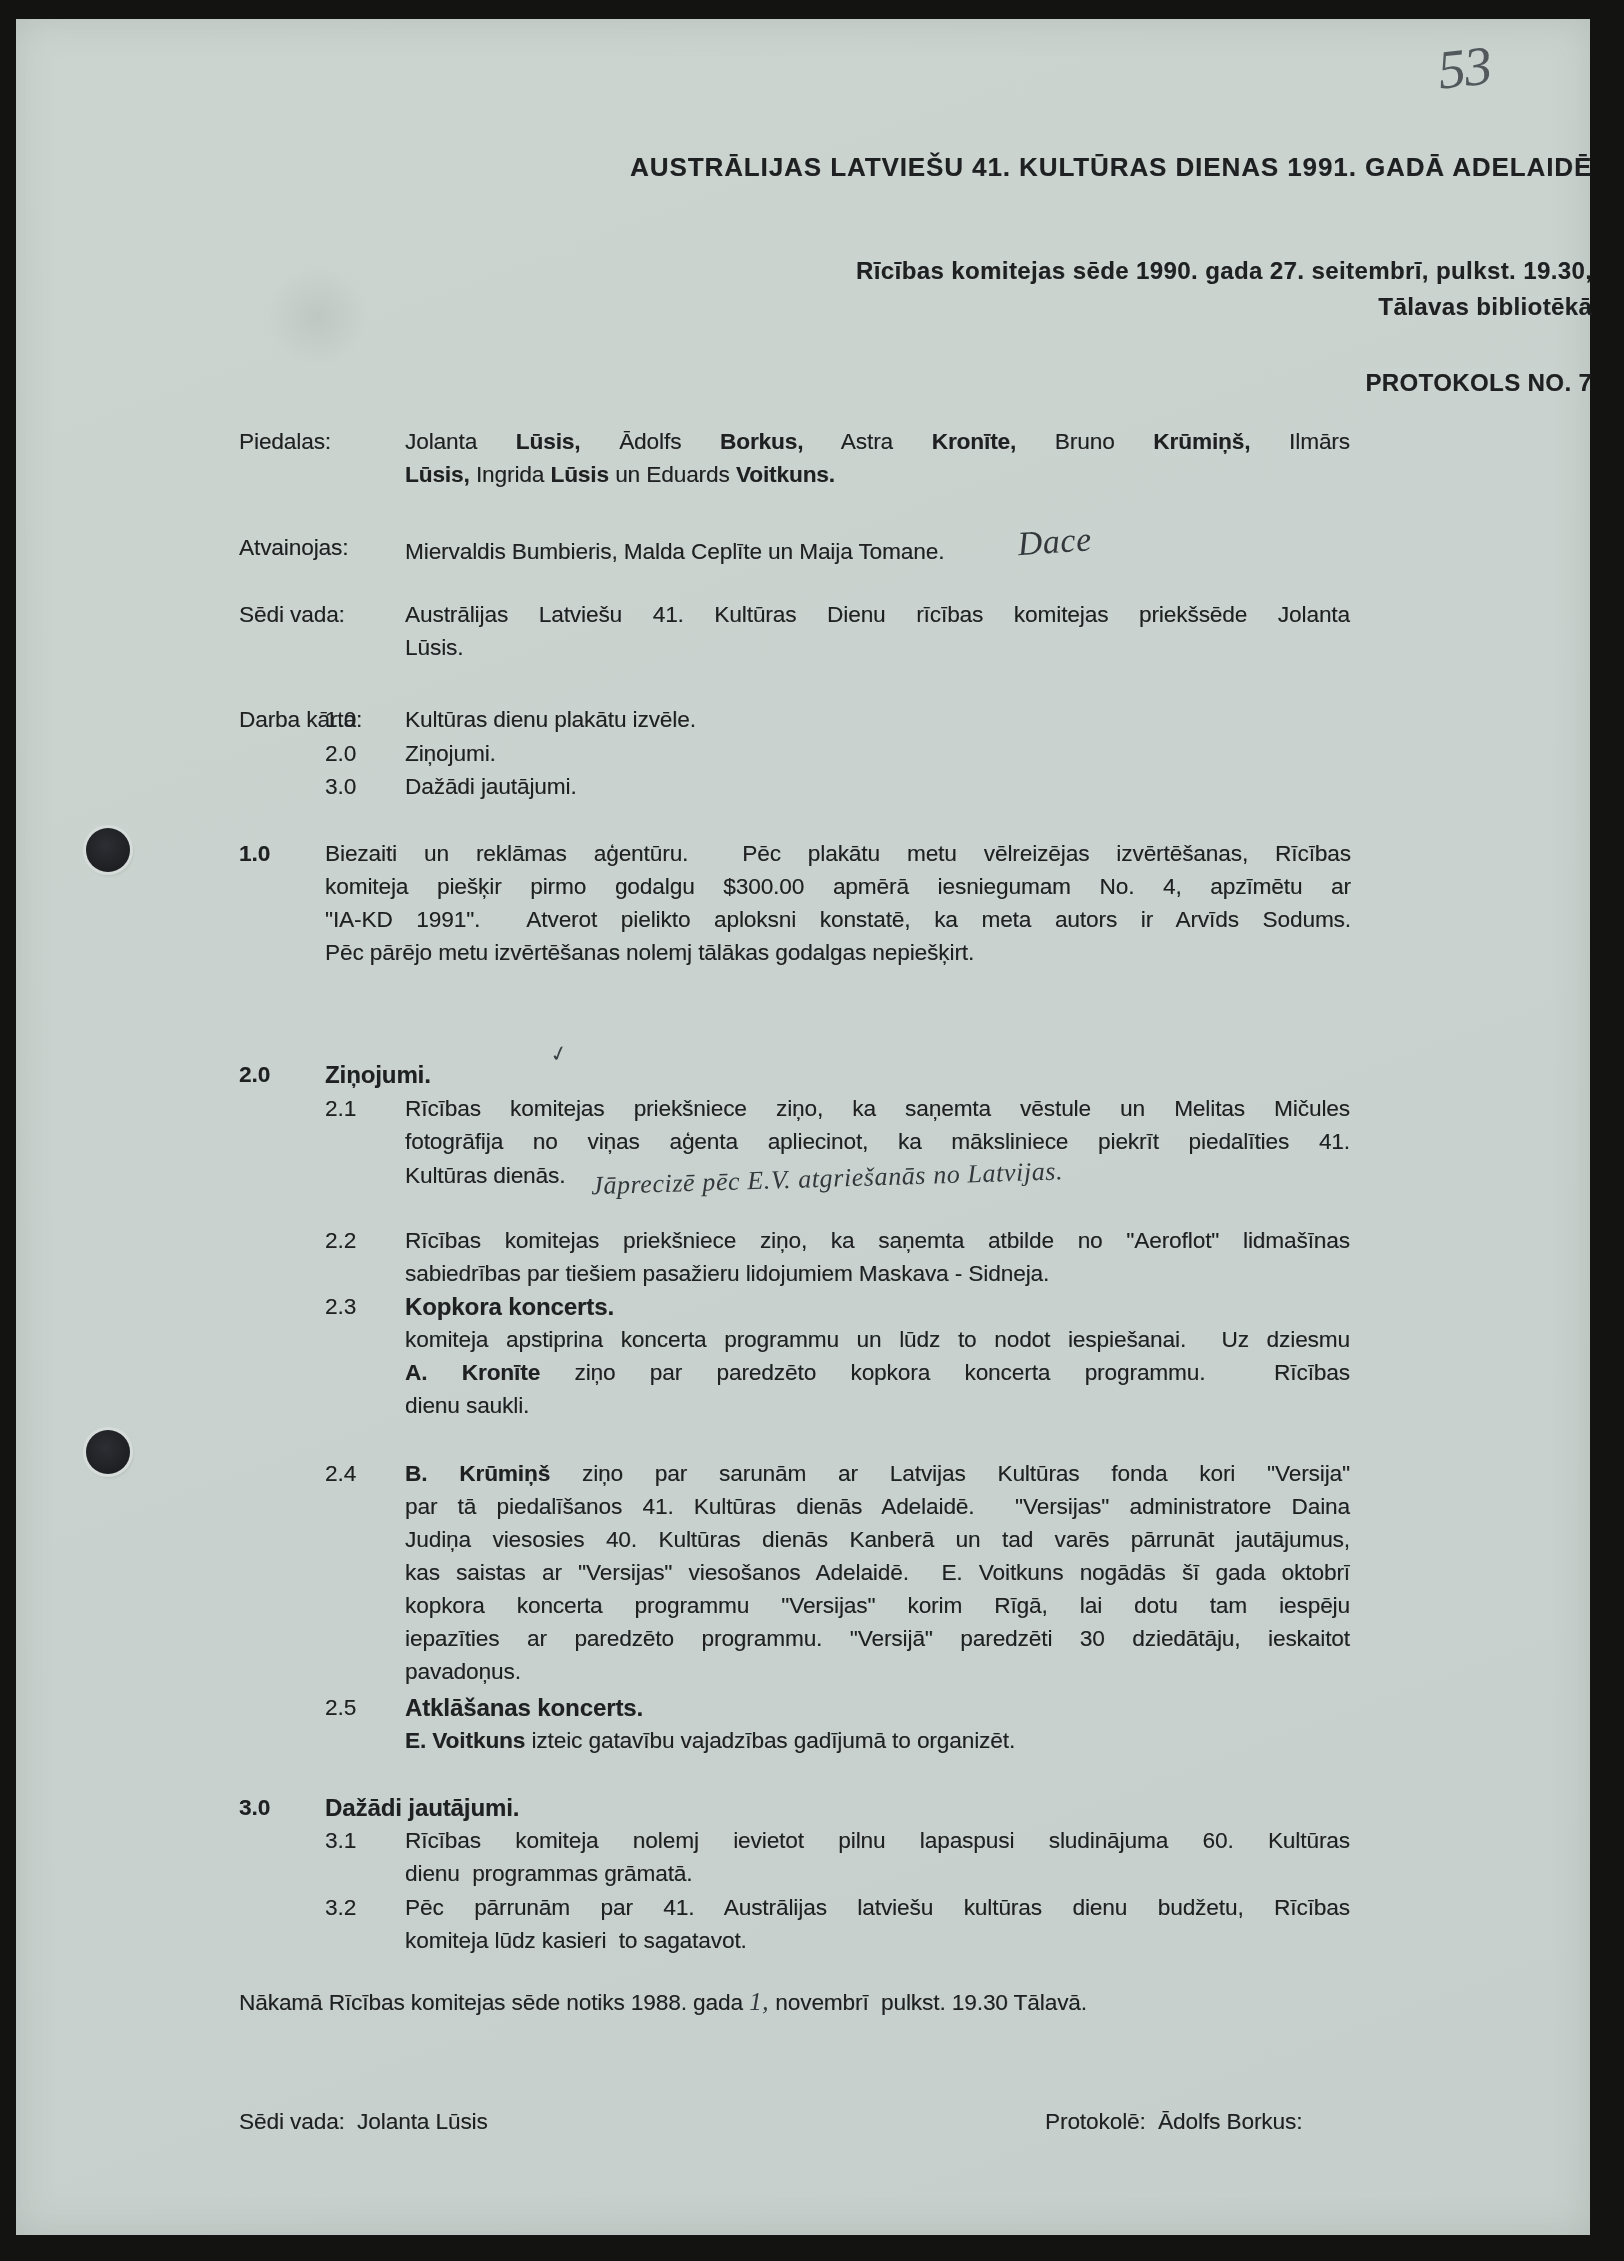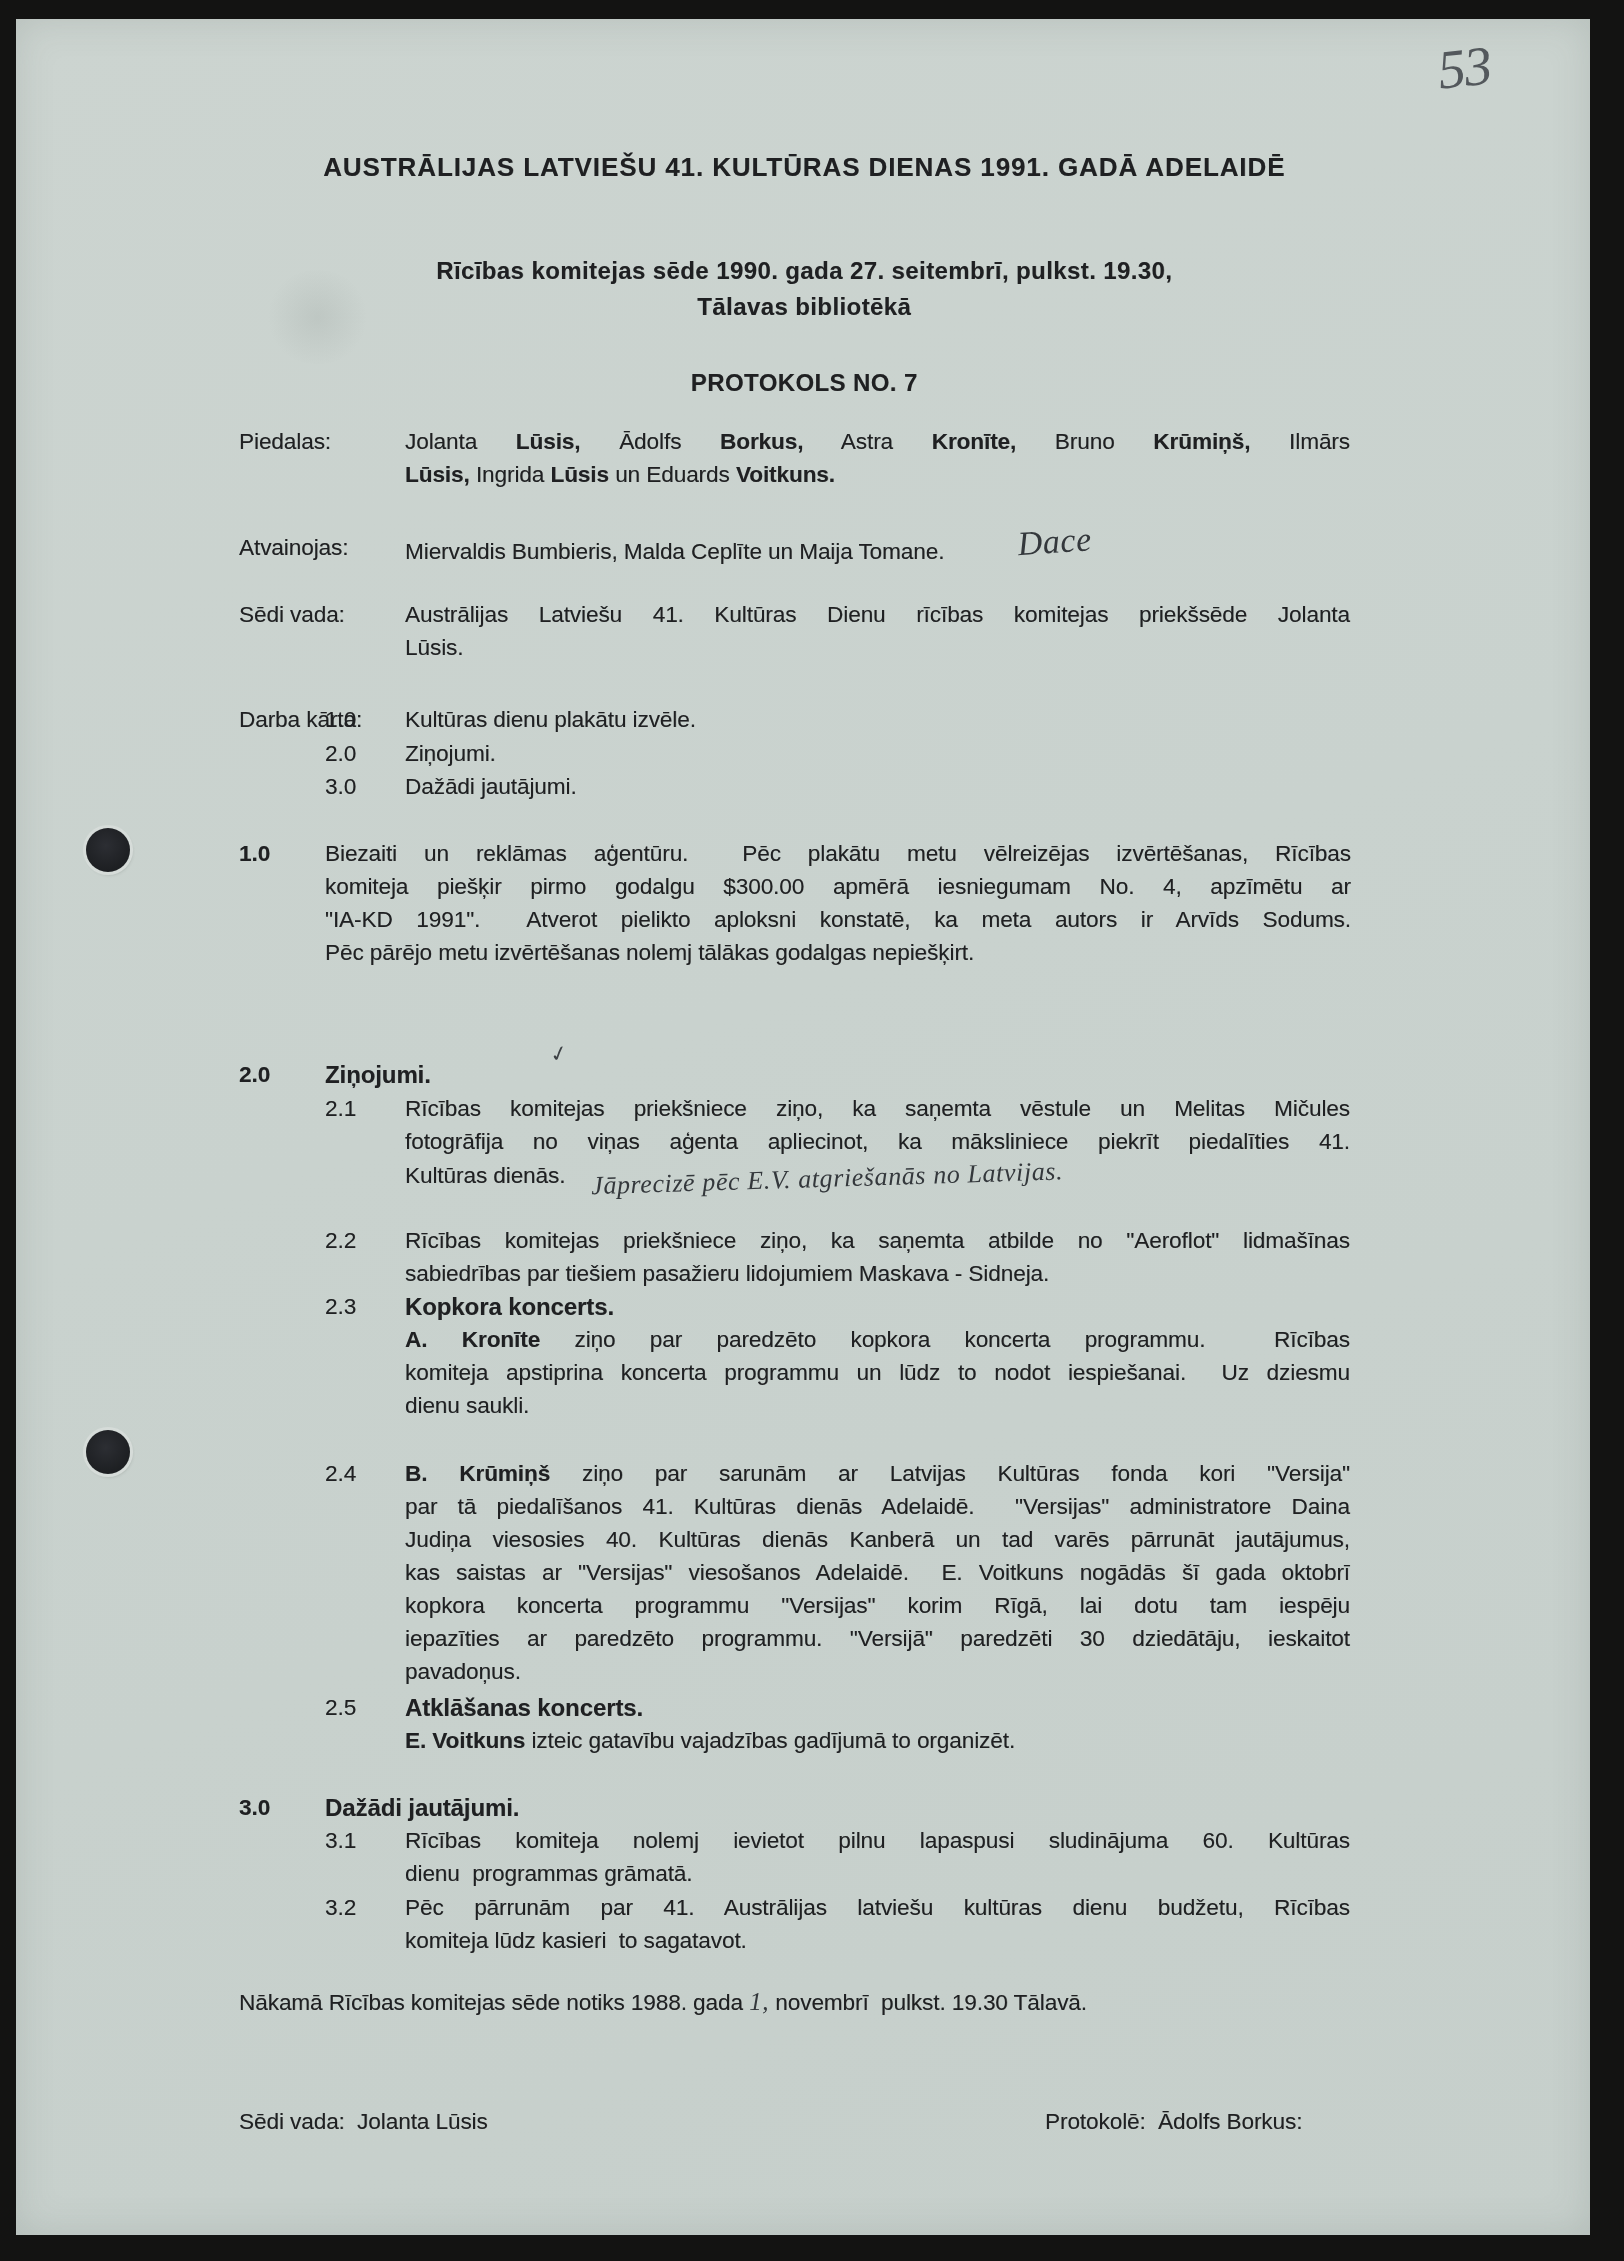--- a/index.html
+++ b/index.html
@@ -4,21 +4,21 @@
 <style>
   html,body{margin:0;padding:0;background:#101010;}
   #screen{position:relative;width:1624px;height:2261px;background:#131312;overflow:hidden;
           font-family:"Liberation Sans",sans-serif;color:#1f2022;}
   #paper{position:absolute;left:16.3px;top:19px;width:1574px;height:2216px;
          background:linear-gradient(160deg,#ccd4d0 0%,#c9d2ce 45%,#c6cfcb 100%);
          box-shadow:inset 0 0 38px rgba(90,100,96,.18);}
   .blk{position:absolute;font-size:22.6px;line-height:33px;letter-spacing:-0.1px;
        text-shadow:0.3px 0.3px 0.4px rgba(32,33,35,.38);}
   .bold{font-weight:700;}
-  .center{left:16.3px;width:1576px;text-align:center;}
+  .center{left:16.3px;width:1576px;text-align:right;}
   .title{font-size:26px;font-weight:700;letter-spacing:0.9px;}
   .subtl{font-size:24px;font-weight:700;letter-spacing:0.4px;}
   .tcol{width:945px;}
   .wcol{width:1026px;}
   .tline{text-align:justify;text-align-last:justify;height:33px;}
   .tline.last{text-align-last:left;}
   .agenda-row .no{display:inline-block;width:80px;}
   .hand{font-family:"Liberation Serif",serif;font-style:italic;color:#34383c;
         text-shadow:none;letter-spacing:0.6px;}
   .hand-note{display:inline-block;font-size:26px;margin-left:26px;
@@ -104,22 +104,22 @@
 
   <div class="blk" style="left:325px;top:1224px">2.2</div>
   <div class="blk tcol" style="left:405px;top:1224px">
       <div class="tline"><span>Rīcības komitejas priekšniece ziņo, ka saņemta atbilde no "Aeroflot" lidmašīnas</span></div>
       <div class="tline last"><span>sabiedrības par tiešiem pasažieru lidojumiem Maskava - Sidneja.</span></div>
     </div>
 
   <div class="blk" style="left:325px;top:1290px">2.3</div>
   <div class="blk bold" style="left:405px;top:1290px;font-size:24px">Kopkora koncerts.</div>
   <div class="blk tcol" style="left:405px;top:1323px">
+      <div class="tline"><span>komiteja apstiprina koncerta programmu un lūdz to nodot iespiešanai.&nbsp; Uz dziesmu</span></div>
       <div class="tline"><span class="bold">A. Kronīte</span><span> ziņo par paredzēto kopkora koncerta programmu.&nbsp; Rīcības</span></div>
-      <div class="tline"><span>komiteja apstiprina koncerta programmu un lūdz to nodot iespiešanai.&nbsp; Uz dziesmu</span></div>
       <div class="tline last"><span>dienu saukli.</span></div>
     </div>
 
   <div class="blk" style="left:325px;top:1457px">2.4</div>
   <div class="blk tcol" style="left:405px;top:1457px">
       <div class="tline"><span class="bold">B. Krūmiņš</span><span> ziņo par sarunām ar Latvijas Kultūras fonda kori "Versija"</span></div>
       <div class="tline"><span>par tā piedalīšanos 41. Kultūras dienās Adelaidē.&nbsp; "Versijas" administratore Daina</span></div>
       <div class="tline"><span>Judiņa viesosies 40. Kultūras dienās Kanberā un tad varēs pārrunāt jautājumus,</span></div>
       <div class="tline"><span>kas saistas ar "Versijas" viesošanos Adelaidē.&nbsp; E. Voitkuns nogādās šī gada oktobrī</span></div>
       <div class="tline"><span>kopkora koncerta programmu "Versijas" korim Rīgā, lai dotu tam iespēju</span></div>

